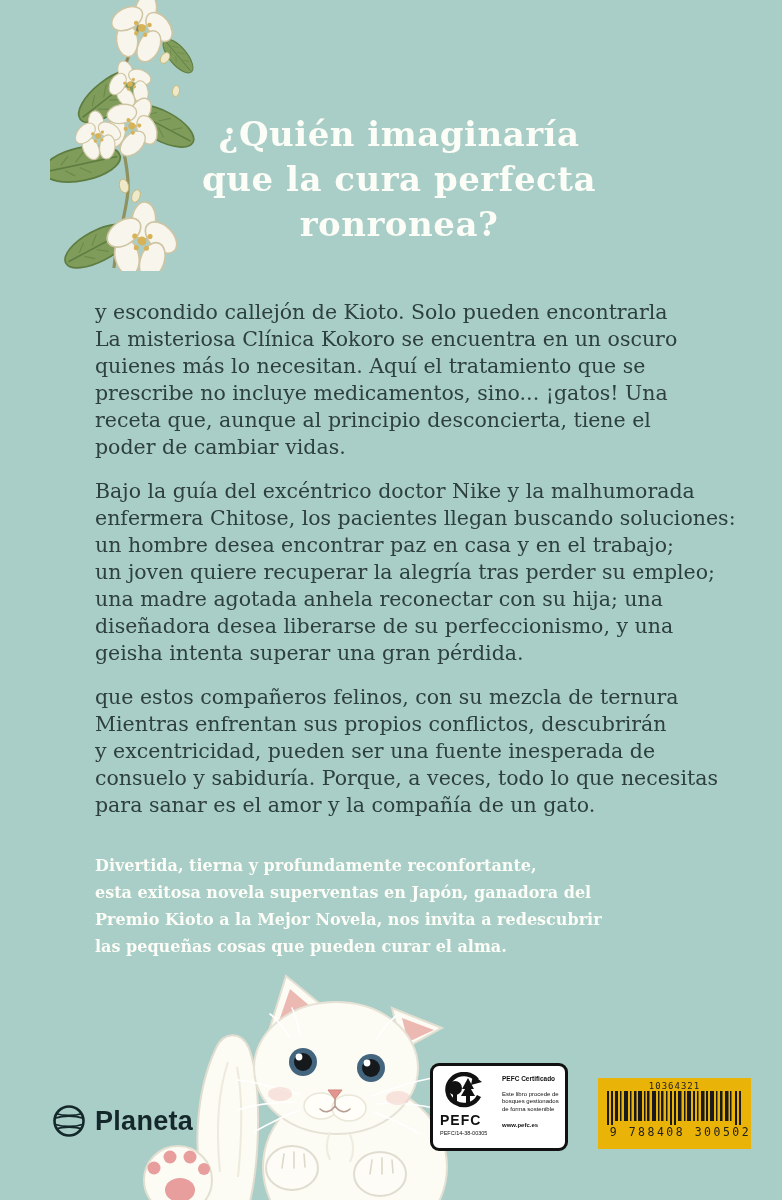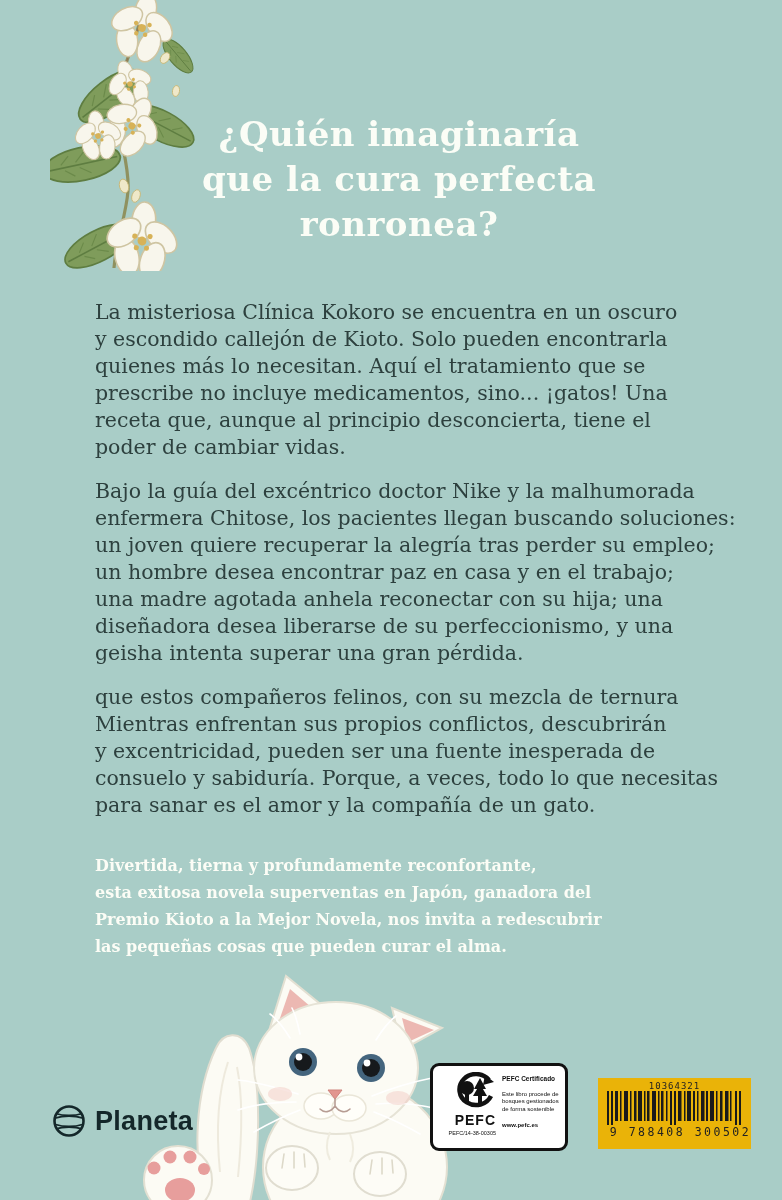--- a/index.html
+++ b/index.html
@@ -48,21 +48,21 @@
     letter-spacing:.3px;
   }
   
   .pefc{
     position:absolute;left:430px;top:1063px;width:138px;height:88px;
     background:#ffffff;border:3px solid #111;border-radius:9px;
     box-sizing:border-box;
     display:flex;gap:6px;padding:6px 5px 4px 7px;
     font-family:"Liberation Sans", sans-serif;color:#111;
   }
-  .pefc-left{width:56px;display:flex;flex-direction:column;align-items:flex-end;}
+  .pefc-left{width:56px;display:flex;flex-direction:column;align-items:flex-start;}
   .pefc-word{font-weight:bold;font-size:14px;letter-spacing:1px;line-height:14px;margin-top:1px;}
   .pefc-cert{font-size:5.5px;margin-top:3px;white-space:nowrap;}
   .pefc-right{flex:1;display:flex;flex-direction:column;font-size:6px;line-height:7.5px;padding-top:3px;}
   .pefc-title{font-weight:bold;font-size:6.5px;margin-bottom:8px;}
   .pefc-desc{margin-bottom:9px;}
   .pefc-url{font-weight:bold;}
   
   .barcode{
     position:absolute;left:598px;top:1078px;width:153px;height:71px;
     background:#eab308;
@@ -130,32 +130,32 @@
   </svg>
 
   <div class="tagline">
       <div class="tl">¿Quién imaginaría</div>
       <div class="tl">que la cura perfecta</div>
       <div class="tl">ronronea?</div>
     </div>
 
   <div class="bodytext">
     <div class="para">
+        <div class="tl">y escondido callejón de Kioto. Solo pueden encontrarla</div>
         <div class="tl">La misteriosa Clínica Kokoro se encuentra en un oscuro</div>
-        <div class="tl">y escondido callejón de Kioto. Solo pueden encontrarla</div>
         <div class="tl">quienes más lo necesitan. Aquí el tratamiento que se</div>
         <div class="tl">prescribe no incluye medicamentos, sino... ¡gatos! Una</div>
         <div class="tl">receta que, aunque al principio desconcierta, tiene el</div>
         <div class="tl">poder de cambiar vidas.</div>
       </div>
     <div class="para">
         <div class="tl">Bajo la guía del excéntrico doctor Nike y la malhumorada</div>
         <div class="tl">enfermera Chitose, los pacientes llegan buscando soluciones:</div>
+        <div class="tl">un hombre desea encontrar paz en casa y en el trabajo;</div>
         <div class="tl">un joven quiere recuperar la alegría tras perder su empleo;</div>
-        <div class="tl">un hombre desea encontrar paz en casa y en el trabajo;</div>
         <div class="tl">una madre agotada anhela reconectar con su hija; una</div>
         <div class="tl">diseñadora desea liberarse de su perfeccionismo, y una</div>
         <div class="tl">geisha intenta superar una gran pérdida.</div>
       </div>
     <div class="para">
         <div class="tl">que estos compañeros felinos, con su mezcla de ternura</div>
         <div class="tl">Mientras enfrentan sus propios conflictos, descubrirán</div>
         <div class="tl">y excentricidad, pueden ser una fuente inesperada de</div>
         <div class="tl">consuelo y sabiduría. Porque, a veces, todo lo que necesitas</div>
         <div class="tl">para sanar es el amor y la compañía de un gato.</div>

